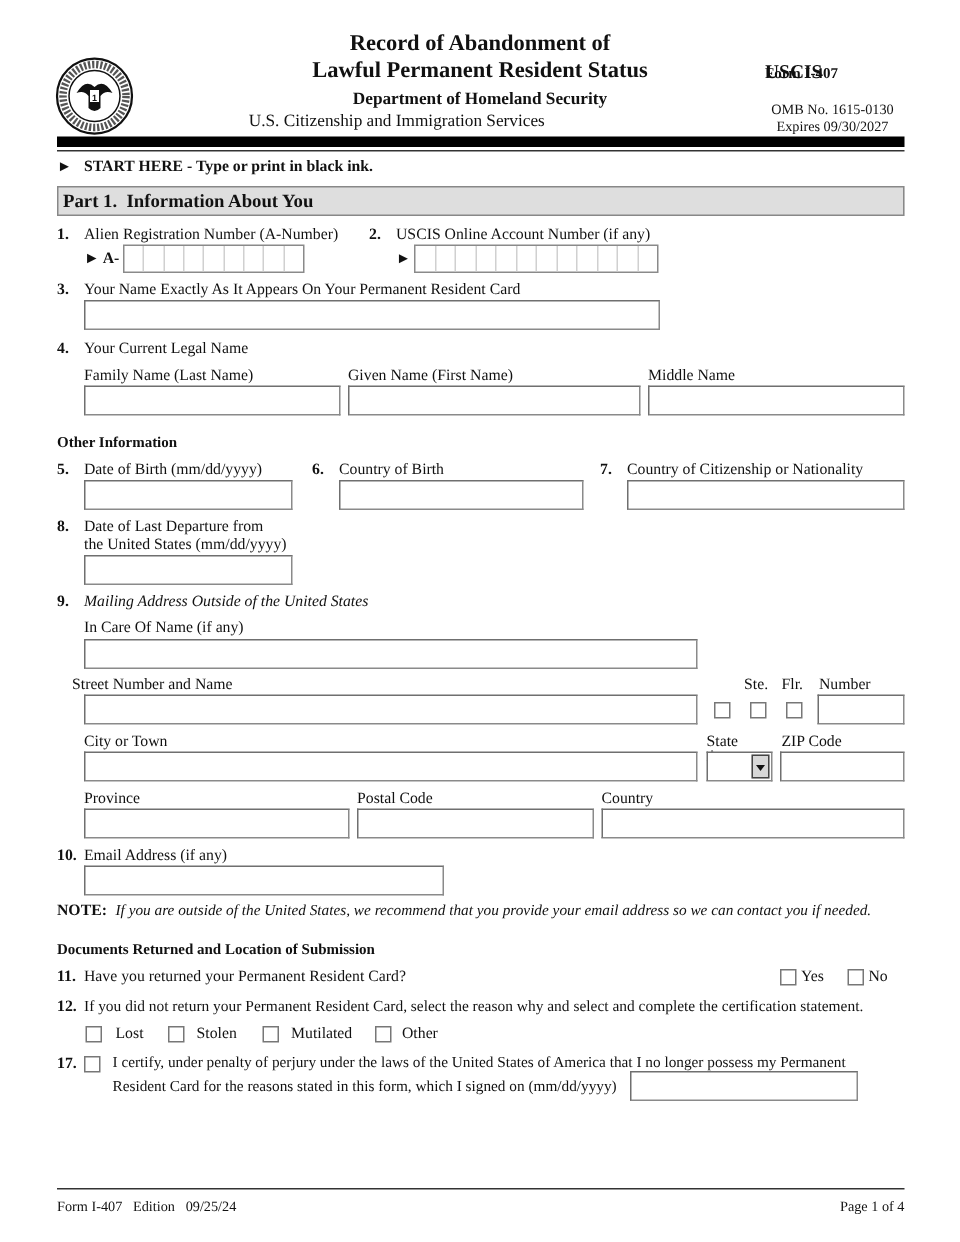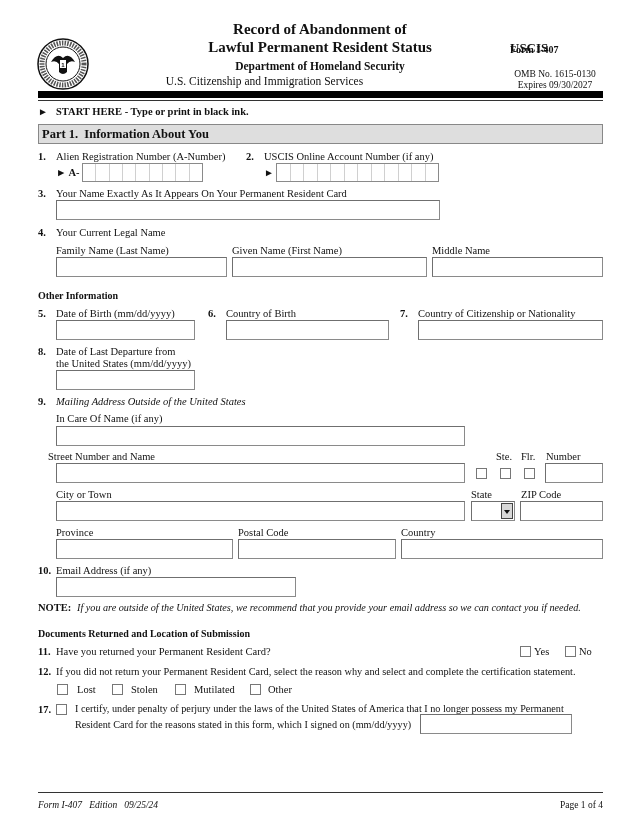--- a/index.html
+++ b/index.html
@@ -177,14 +177,14 @@
 <div class="cb" style="left:250px;top:684px;"></div>
 <div class="t" style="left:268px;top:684px;">Other</div>
 
 <div class="num" style="left:38px;top:704px;">17.</div>
 <div class="cb" style="left:56px;top:704px;"></div>
 <div class="t" style="left:75px;top:703px;font-size:10.2px;">I certify, under penalty of perjury under the laws of the United States of America that I no longer possess my Permanent</div>
 <div class="t" style="left:75px;top:719px;font-size:10.2px;">Resident Card for the reasons stated in this form, which I signed on (mm/dd/yyyy)</div>
 <div class="box" style="left:420px;top:714px;width:152px;height:20px;"></div>
 
 <div class="abs" style="left:38px;top:792px;width:565px;height:1px;background:#333;"></div>
-<div class="t" style="left:38px;top:799px;font-size:9.5px;white-space:pre;font-style:italic;">Form I-407   Edition   09/25/24</div>
+<div class="t" style="left:38px;top:799px;font-size:9.5px;white-space:pre;">Form I-407   Edition   09/25/24</div>
 <div class="t" style="left:503px;width:100px;text-align:right;top:799px;font-size:9.5px;">Page 1 of 4</div>
 
 </body></html>

